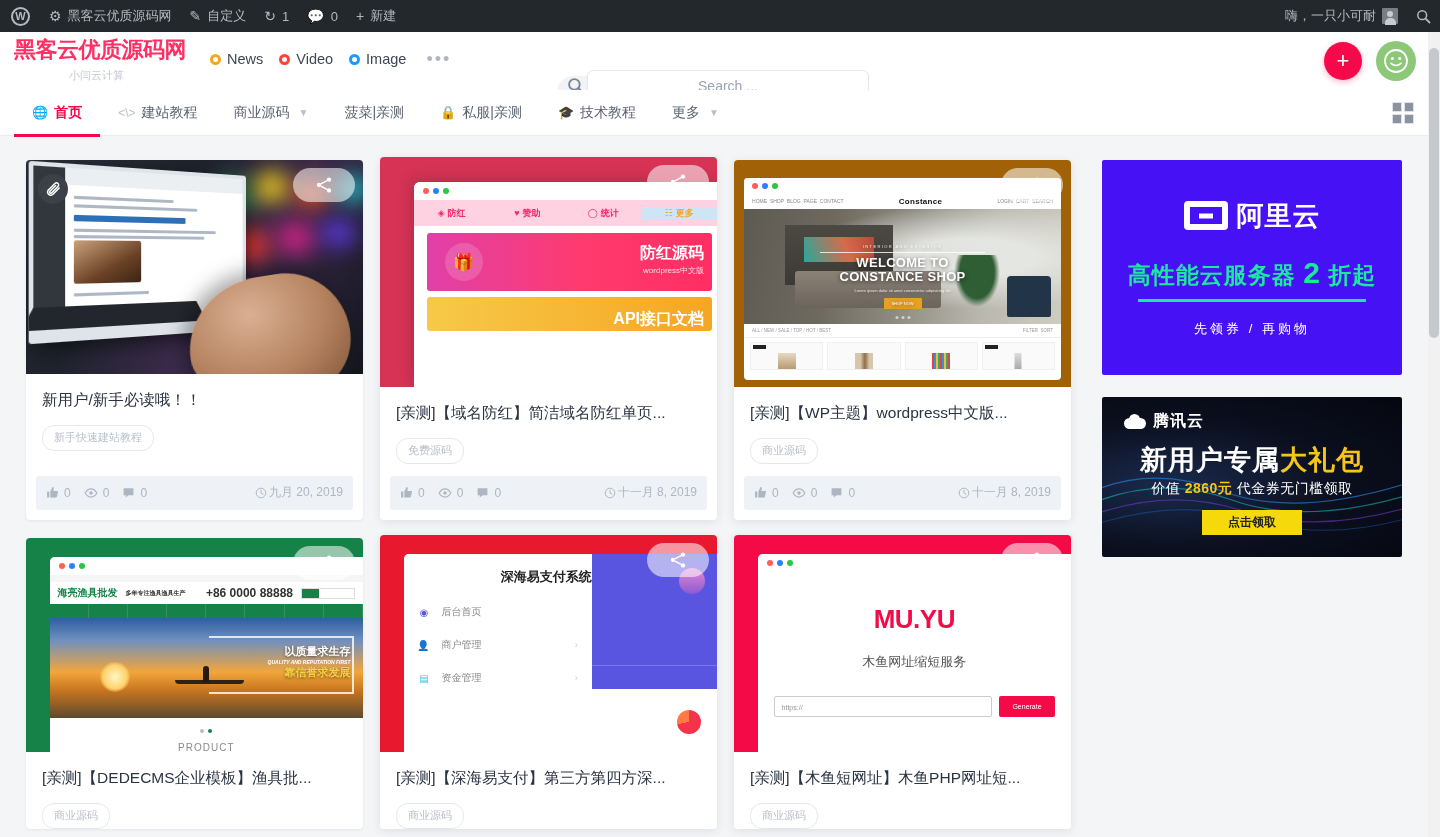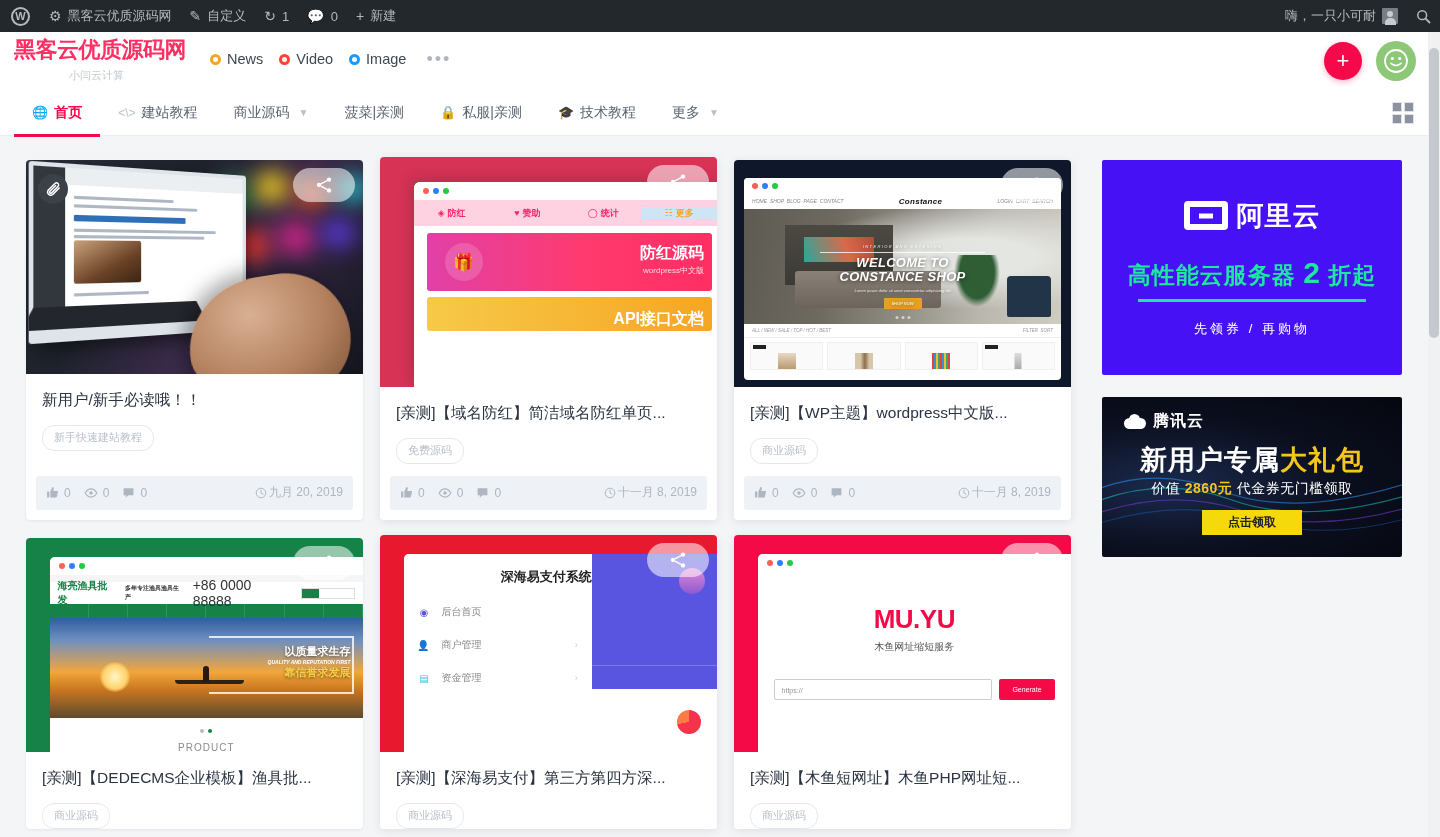--- a/index.html
+++ b/index.html
@@ -297,21 +297,21 @@
     display: flex; align-items: center; justify-content: center; color: #fff; font-size: 17px;
   }
   .t2 .banner2 {
     margin: 6px 5px 0 13px; height: 34px;
     background: linear-gradient(90deg,#f7c948,#f5a623);
     border-radius: 3px; position: relative;
   }
   .t2 .banner2 .bt { position: absolute; right: 8px; top: 12px; color: #fff; font-size: 16px; font-weight: bold; }
 
   
-  .t3 { background: #0f172a; font-style: italic; }
+  .t3 { background: #a16207; }
   .t3 .frame3 {
     position: absolute; left: 3%; top: 8%; right: 3%; bottom: 3%;
     background: #fff; border-radius: 4px; overflow: hidden;
   }
   .t3 .topbar3 { height: 15px; background: #fff; display: flex; align-items: center; gap: 4px; padding-left: 8px; }
   .t3 .topbar3 i { width: 6px; height: 6px; border-radius: 50%; }
   .t3 .menu3 {
     height: 16px; background: #fff; display: flex; align-items: center;
     justify-content: space-between; padding: 0 8px; font-size: 5px; color: #888;
   }
@@ -365,21 +365,21 @@
   .t3 .pbadge { position: absolute; left: 2px; top: 2px; width: 13px; height: 4px; background: #222; }
   .t3 .pimg { position: absolute; left: 50%; bottom: 0; transform: translateX(-50%); width: 18px; height: 16px; }
 
   
   .t4 { background: #178247; }
   .t4 .fr { position: absolute; left: 7%; top: 9%; right: 0; bottom: 0; background: #fff; overflow: hidden; border-radius: 5px 0 0 0; }
   .t4 .ftiny { height: 7px; background: #f5f5f5; }
   .t4 .fhead { height: 22px; background: #fff; display: flex; align-items: center; padding: 0 8px; gap: 8px; }
   .t4 .flogo { font-size: 10px; font-weight: bold; color: #178247; }
   .t4 .fslogan { font-size: 6px; color: #333; font-weight: bold; }
-  .t4 .fphone { font-size: 14px; font-weight: normal; color: #333; margin-left: auto; }
+  .t4 .fphone { font-size: 12px; font-weight: bold; color: #333; margin-left: auto; text-align: center; }
   .t4 .fsearch { width: 54px; height: 11px; border: 1px solid #ddd; display: flex; }
   .t4 .fsearch b { width: 17px; background: #178247; }
   .t4 .fnav { height: 14px; background: #178247; display: flex; }
   .t4 .fnav i { flex: 1; border-right: 1px solid rgba(255,255,255,.12); }
   .t4 .fhero {
     height: 100px; position: relative; overflow: hidden;
     background: linear-gradient(#2e5f9e 0%, #6e8fc0 22%, #f2a63c 54%, #c9761f 72%, #5d4a2e 100%);
   }
   .t4 .sun {
     position: absolute; left: 16%; top: 44%; width: 30px; height: 30px; border-radius: 50%;
@@ -414,21 +414,21 @@
   .t5 .r5card { position: absolute; left: 0; right: 0; bottom: 0; height: 32%; background: #fff; }
   .t5 .r5pie {
     position: absolute; right: 16px; bottom: 18px; width: 24px; height: 24px; border-radius: 50%;
     background: conic-gradient(#f5334b 0 72%, #ff7a45 0 100%);
   }
 
   
   .t6 { background: #f50a48; }
   .t6 .fr6 { position: absolute; left: 7%; top: 9%; right: 0; bottom: 0; background: #fff; border-radius: 5px 0 0 0; overflow: hidden; }
   .t6 .mlogo { text-align: center; font-size: 26px; font-weight: bold; color: #f50a48; margin-top: 32px; letter-spacing: -.5px; }
-  .t6 .msub { text-align: center; font-size: 10px; color: #555; margin-top: 5px; }
+  .t6 .msub { text-align: center; font-size: 13px; color: #555; margin-top: 18px; }
   .t6 .mrow { display: flex; gap: 7px; margin: 25px 16px 0 16px; }
   .t6 .minput {
     flex: 1; height: 21px; border: 1px solid #ccc; border-radius: 2px;
     font-size: 7px; color: #999; padding-left: 7px; line-height: 21px;
   }
   .t6 .mbtn {
     width: 56px; height: 21px; background: #f50a48; color: #fff; border-radius: 2px;
     font-size: 7px; display: flex; align-items: center; justify-content: center;
   }
 
@@ -552,20 +552,32 @@
       <span class="dot-ring red"></span>
       <span>Video</span>
     </div>
     <div class="cat-link">
       <span class="dot-ring blue"></span>
       <span>Image</span>
     </div>
     <div class="cat-more">•••</div>
   </nav>
 
+  <div class="search-wrap">
+    <div class="search-pill"></div>
+    <div class="search-input-box">
+      <input class="search-input" type="text" placeholder="Search ..." style="">
+    </div>
+    <span class="search-icon">
+      <svg width="18" height="18" viewBox="0 0 18 18">
+        <circle cx="7.4" cy="7.4" r="5.3" fill="none" stroke="#7b8796" stroke-width="1.9"></circle>
+        <line x1="11.4" y1="11.4" x2="16" y2="16" stroke="#7b8796" stroke-width="2.2" stroke-linecap="round"></line>
+      </svg>
+    </span>
+  </div>
 
   <div class="header-actions">
     <button class="btn-add">+</button>
     <div class="avatar-smiley">
       <svg width="26" height="26" viewBox="0 0 26 26">
         <circle cx="13" cy="13" r="11" fill="none" stroke="#fff" stroke-width="1.8"></circle>
         <circle cx="9.3" cy="10.6" r="1.5" fill="#fff"></circle>
         <circle cx="16.7" cy="10.6" r="1.5" fill="#fff"></circle>
         <path d="M8 15.4 Q13 19.6 18 15.4" fill="none" stroke="#fff" stroke-width="1.8" stroke-linecap="round"></path>
       </svg>

